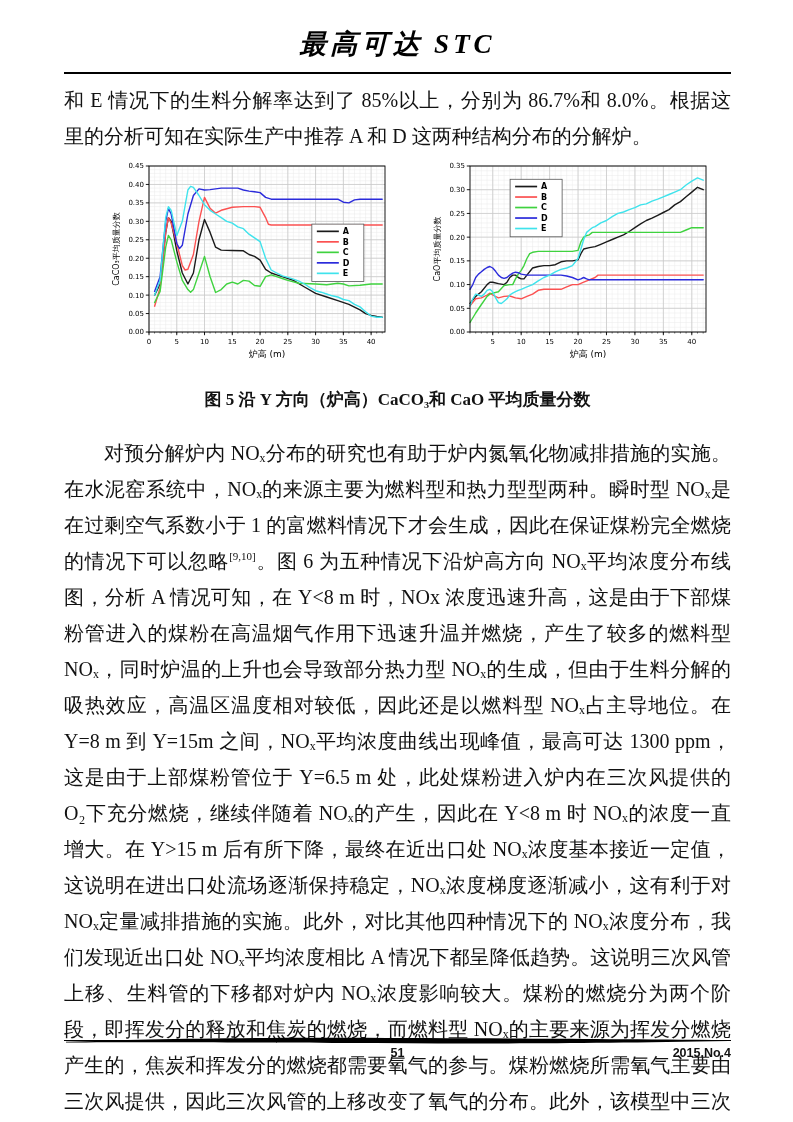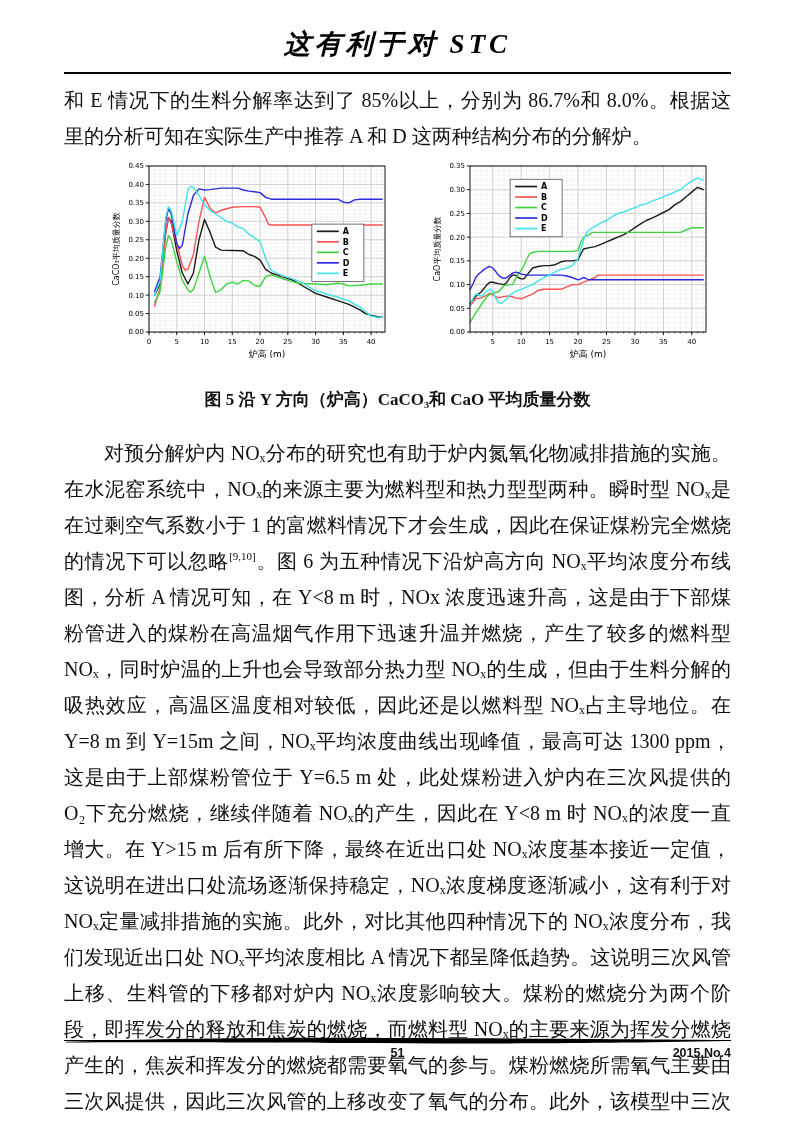--- a/index.html
+++ b/index.html
@@ -60,21 +60,21 @@
   }
   .page-number { text-align: center; }
   .issue { position: absolute; right: 0; top: 0; }
 </style>
 </head>
 <body>
 
 <div class="page">
 
   <div class="header">
-    <div class="header-title">这有利于对 STC</div>
+    <div class="header-title">最高可达 STC</div>
     <div class="header-rule"></div>
   </div>
 
   <p class="intro">和 E 情况下的生料分解率达到了 85%以上，分别为 86.7%和 8.0%。根据这里的分析可知在实际生产中推荐 A 和 D 这两种结构分布的分解炉。</p>
 
   <div class="charts-row">
     <svg class="chart" viewBox="0 0 285 205">
         <rect x="40" y="6" width="236" height="166" fill="#ffffff"></rect>
         <line x1="40" y1="6" x2="40" y2="172" stroke="#eaeaea" stroke-width="0.5"></line>
         <line x1="45.55294117647059" y1="6" x2="45.55294117647059" y2="172" stroke="#eaeaea" stroke-width="0.5"></line>

